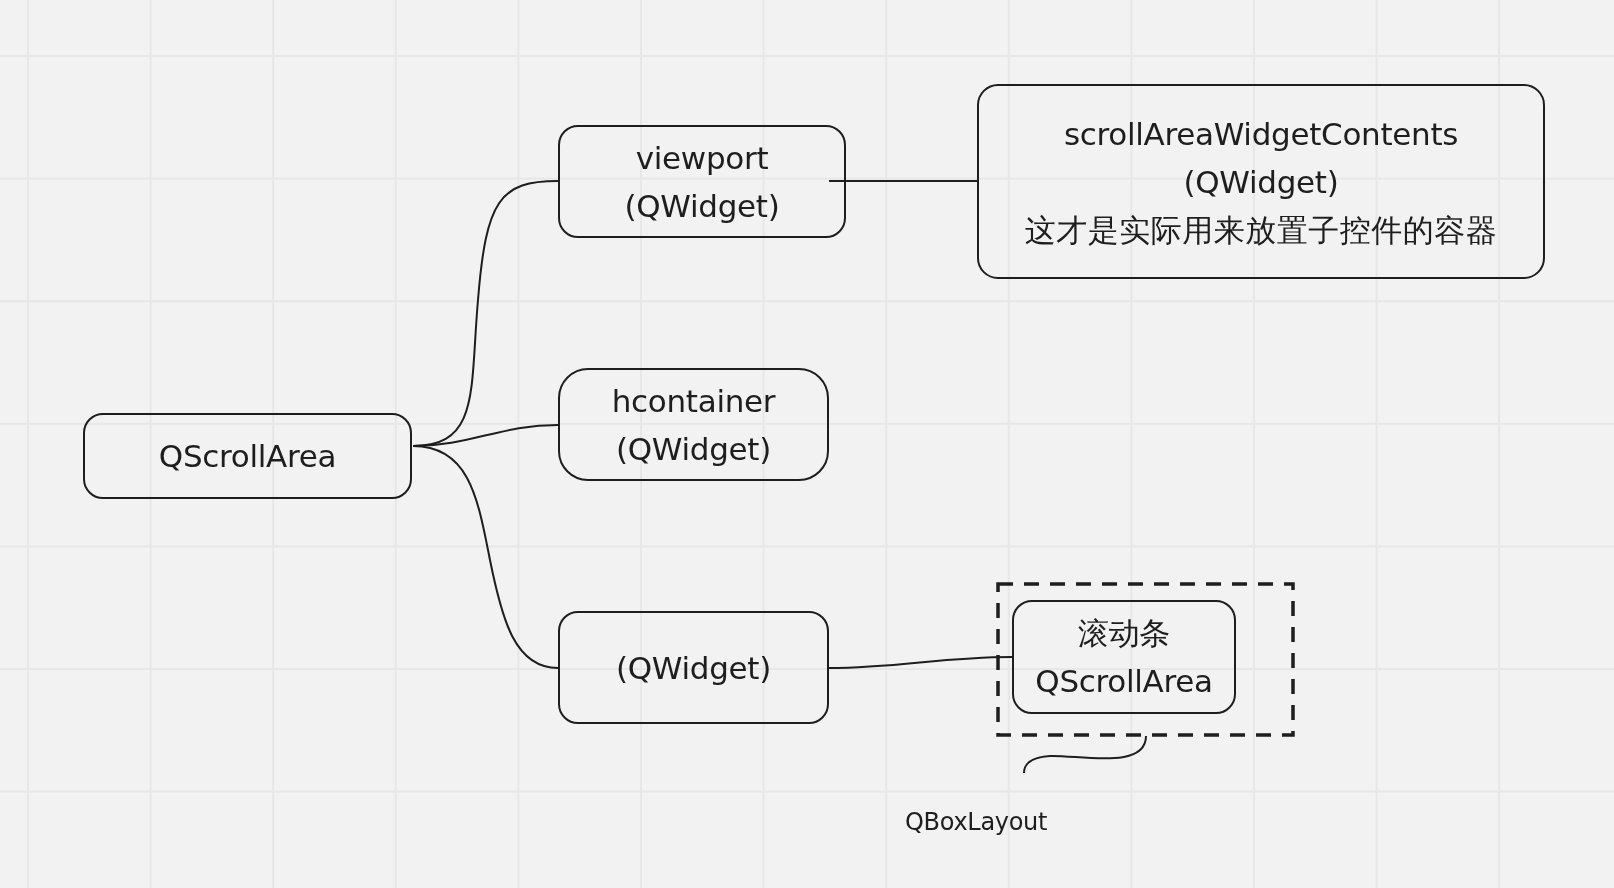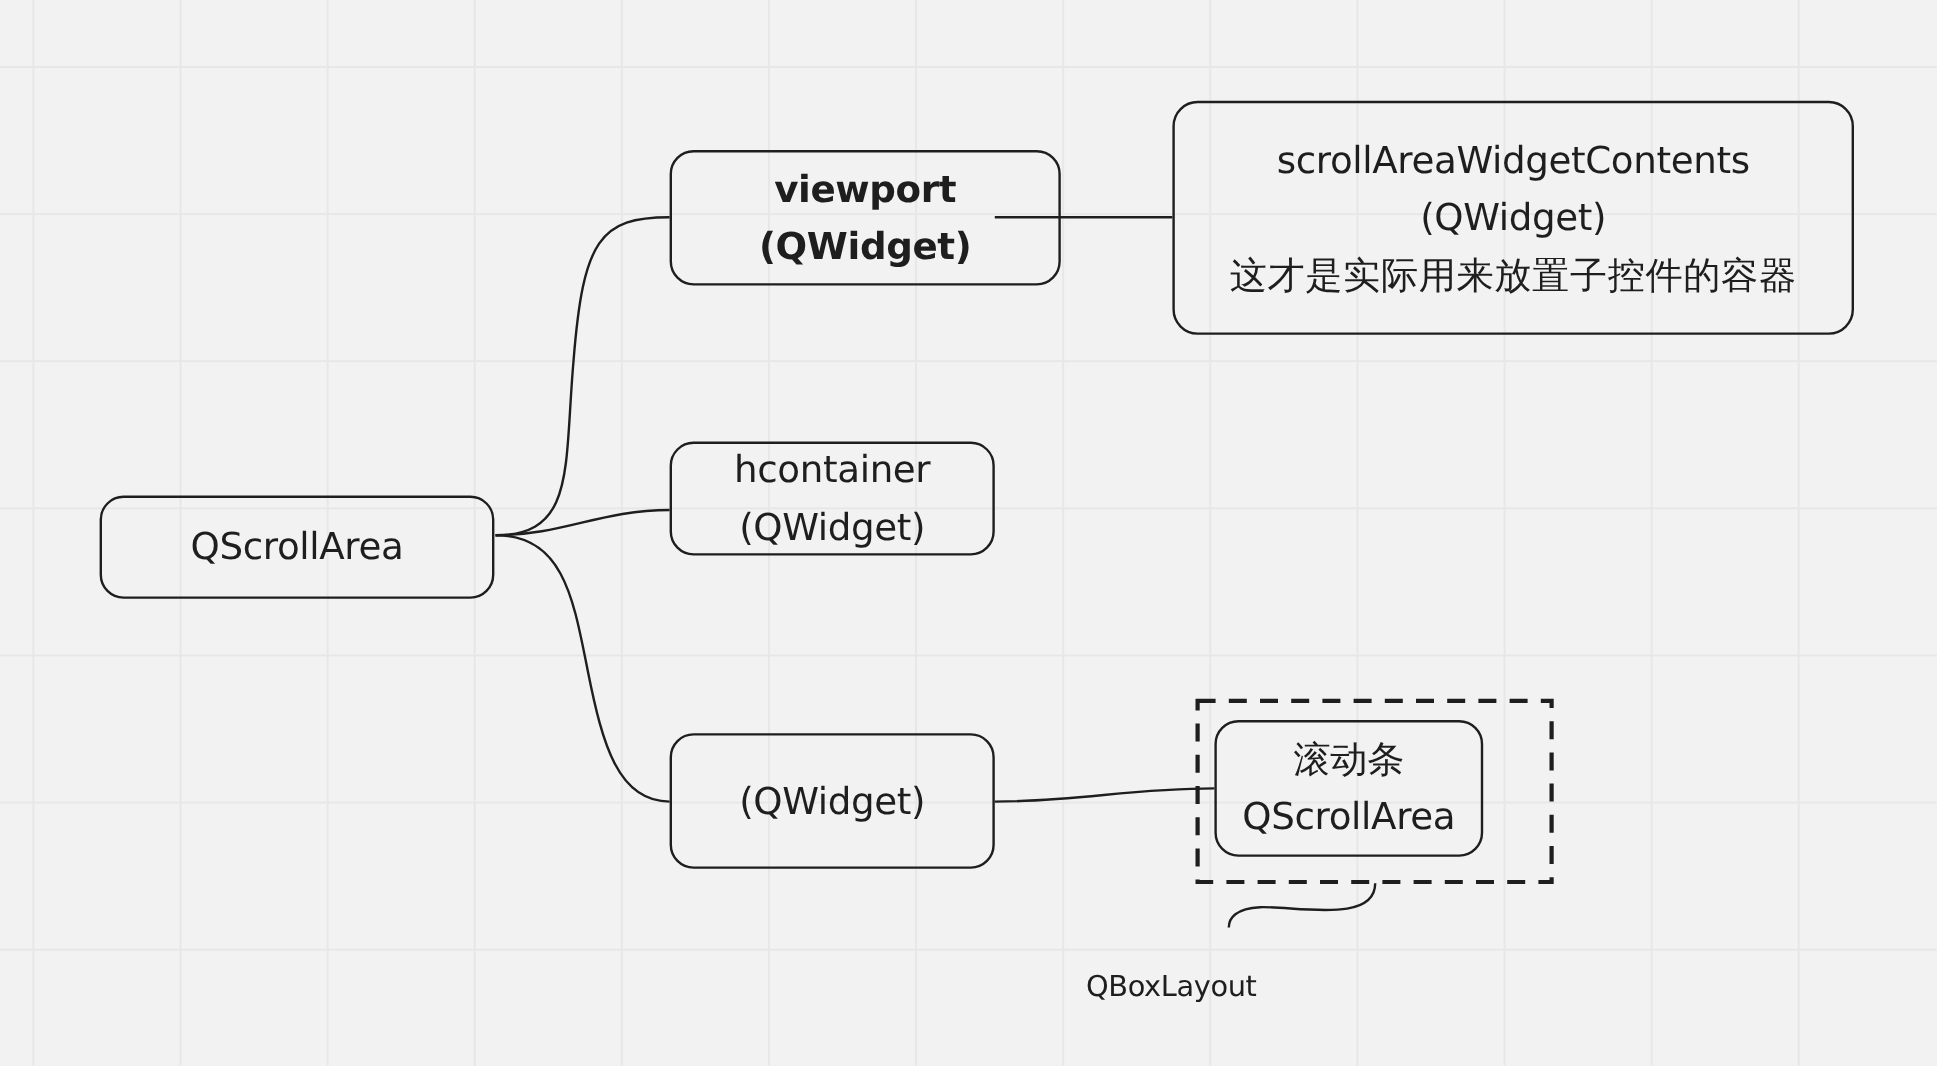--- a/index.html
+++ b/index.html
@@ -22,22 +22,22 @@
       border: 2.5px solid #1e1e1e;
       border-radius: 20px;
       display: flex; flex-direction: column; align-items: center; justify-content: center;
       text-align: center;
       font-size: 31px; line-height: 48px;
       letter-spacing: -0.3px;
       cursor: pointer;
     }
     .node span { display: block; white-space: nowrap; }
     #n-root { left: 83px; top: 413px; width: 329px; height: 86px; }
-    #n-viewport { left: 558px; top: 125px; width: 326px; height: 113px; font-weight: bold; }
-    #n-hcontainer { left: 558px; top: 368px; width: 271px; height: 95px; }
+    #n-viewport { left: 558px; top: 125px; width: 288px; height: 113px; }
+    #n-hcontainer { left: 558px; top: 368px; width: 271px; height: 113px; border-radius: 30px; }
     #n-vcontainer { left: 558px; top: 611px; width: 271px; height: 113px; }
     #n-contents { left: 977px; top: 84px; width: 568px; height: 195px; border-radius: 21px; }
     #n-contents .cn { font-size: 31px; letter-spacing: 0.5px; }
     #n-scrollbar { left: 1012px; top: 600px; width: 224px; height: 114px; }
     #group-box {
       position: absolute; left: 997px; top: 583px; width: 297px; height: 153px;
     }
     #label-qboxlayout {
       position: absolute; left: 905px; top: 800px;
       font-size: 24px; line-height: 44px; white-space: nowrap;

